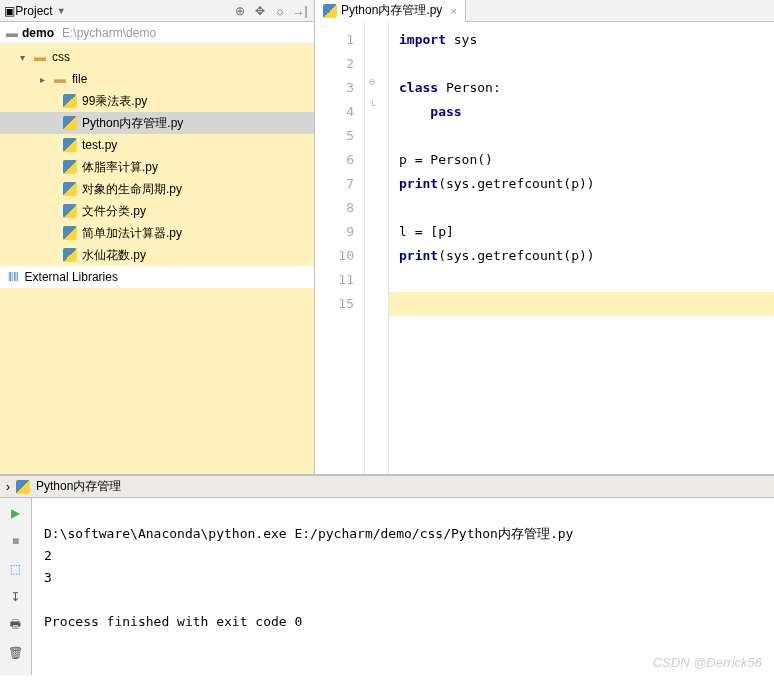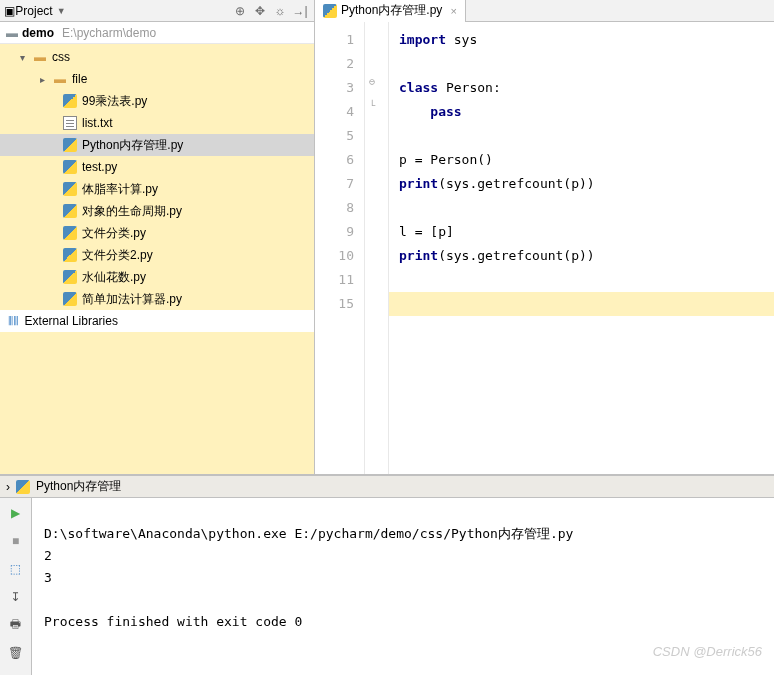--- a/index.html
+++ b/index.html
@@ -36,21 +36,21 @@
 .code .kw { color: #000080; font-weight: bold; }
 .code .caret-line { background: #fff2bd; display: block; margin-left: -10px; padding-left: 10px; }
 .bottom-panel { height: 200px; display: flex; flex-direction: column; border-top: 1px solid #c0c0c0; }
 .run-header { height: 22px; background: #eceae5; border-bottom: 1px solid #c0c0c0; display: flex; align-items: center; padding: 0 6px; gap: 6px; }
 .run-body { flex: 1; display: flex; }
 .run-toolbar { width: 32px; background: #f2f2f2; border-right: 1px solid #c0c0c0; display: flex; flex-direction: column; align-items: center; padding-top: 4px; gap: 6px; }
 .run-toolbar .tbtn { width: 22px; height: 22px; display: flex; align-items: center; justify-content: center; cursor: pointer; color: #555; }
 .console { flex: 1; font-family: "SimSun", monospace; font-size: 13px; padding: 25px 12px; line-height: 22px; white-space: pre; color: #000; }
 .console .cmd { color: #000; }
 .console .exit { color: #000; }
-.watermark { position: absolute; bottom: 23px; right: 12px; color: #ccc; font-size: 13px; font-style: italic; }
+.watermark { position: absolute; bottom: 12px; right: 12px; color: #ccc; font-size: 13px; font-style: italic; }
 .py-icon { background: linear-gradient(135deg,#4b8bbe 50%,#ffd43b 50%); width: 14px; height: 14px; border-radius: 2px; }
 .txt-icon { width: 14px; height: 14px; background: #fff; border: 1px solid #888; position: relative; }
 .txt-icon::after { content: ""; position: absolute; top: 3px; left: 2px; right: 2px; height: 1px; background: #888; box-shadow: 0 3px 0 #888, 0 6px 0 #888; }
 .dir-icon { color: #d9a34a; }
 </style>
 </head>
 <body>
 
 <div class="main-area">
   <div class="left-panel">
@@ -79,26 +79,20 @@
         <span class="chev">▸</span>
         <span class="ficon dir-icon">▬</span>
         <span>file</span>
       </div>
       <div class="tree-row depth3">
           <span class="ficon">
             <span class="py-icon"></span>
           </span>
           <span>99乘法表.py</span>
         </div>
-      <div class="tree-row depth3">
-          <span class="ficon">
-            <span class="txt-icon"></span>
-          </span>
-          <span>list.txt</span>
-        </div>
       <div class="tree-row depth3 selected">
           <span class="ficon">
             <span class="py-icon"></span>
           </span>
           <span>Python内存管理.py</span>
         </div>
       <div class="tree-row depth3">
           <span class="ficon">
             <span class="py-icon"></span>
           </span>
@@ -119,33 +113,27 @@
       <div class="tree-row depth3">
           <span class="ficon">
             <span class="py-icon"></span>
           </span>
           <span>文件分类.py</span>
         </div>
       <div class="tree-row depth3">
           <span class="ficon">
             <span class="py-icon"></span>
           </span>
-          <span>文件分类2.py</span>
+          <span>简单加法计算器.py</span>
         </div>
       <div class="tree-row depth3">
           <span class="ficon">
             <span class="py-icon"></span>
           </span>
           <span>水仙花数.py</span>
-        </div>
-      <div class="tree-row depth3">
-          <span class="ficon">
-            <span class="py-icon"></span>
-          </span>
-          <span>简单加法计算器.py</span>
         </div>
       <div class="ext-lib">
         <span class="libicon" style="color:#3b7fc4;">⦀⦀</span>
         <span>External Libraries</span>
       </div>
     </div>
   </div>
 
   <div class="right-panel">
     <div class="tabs">

